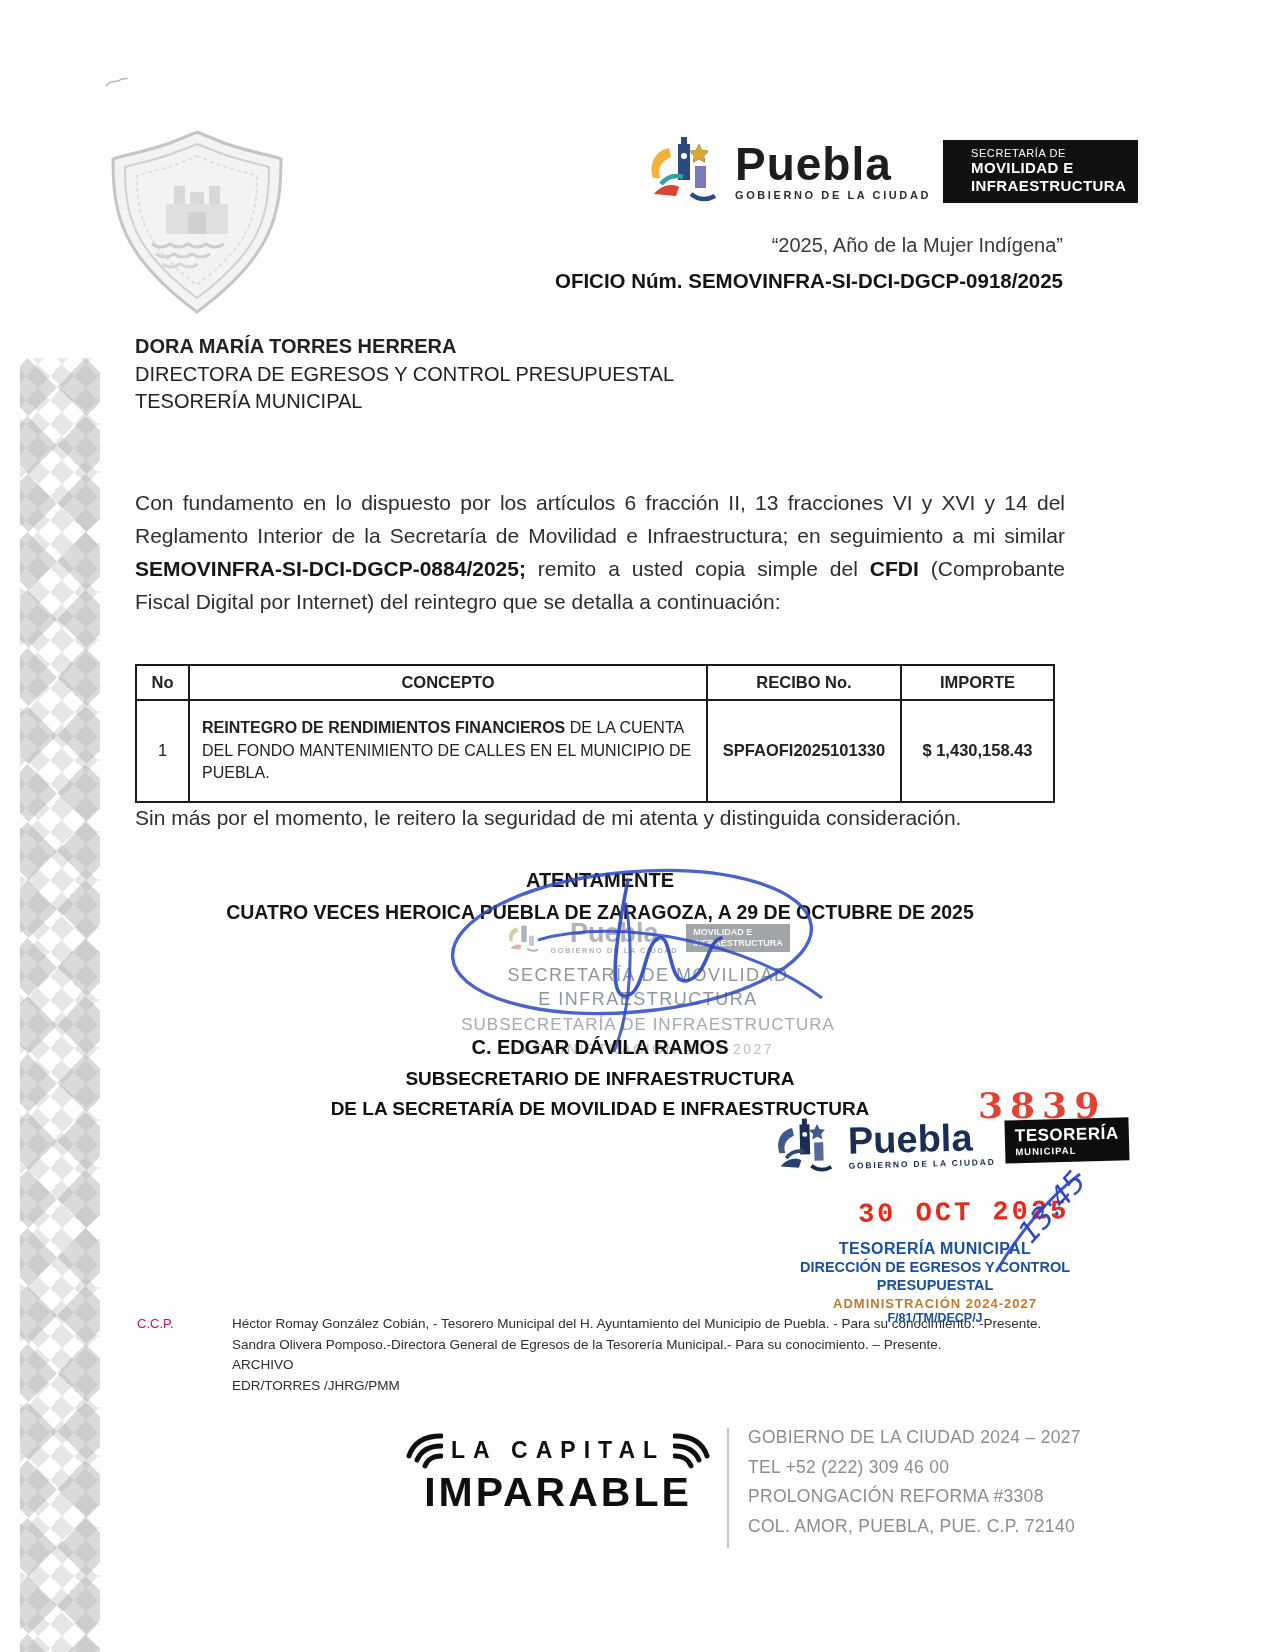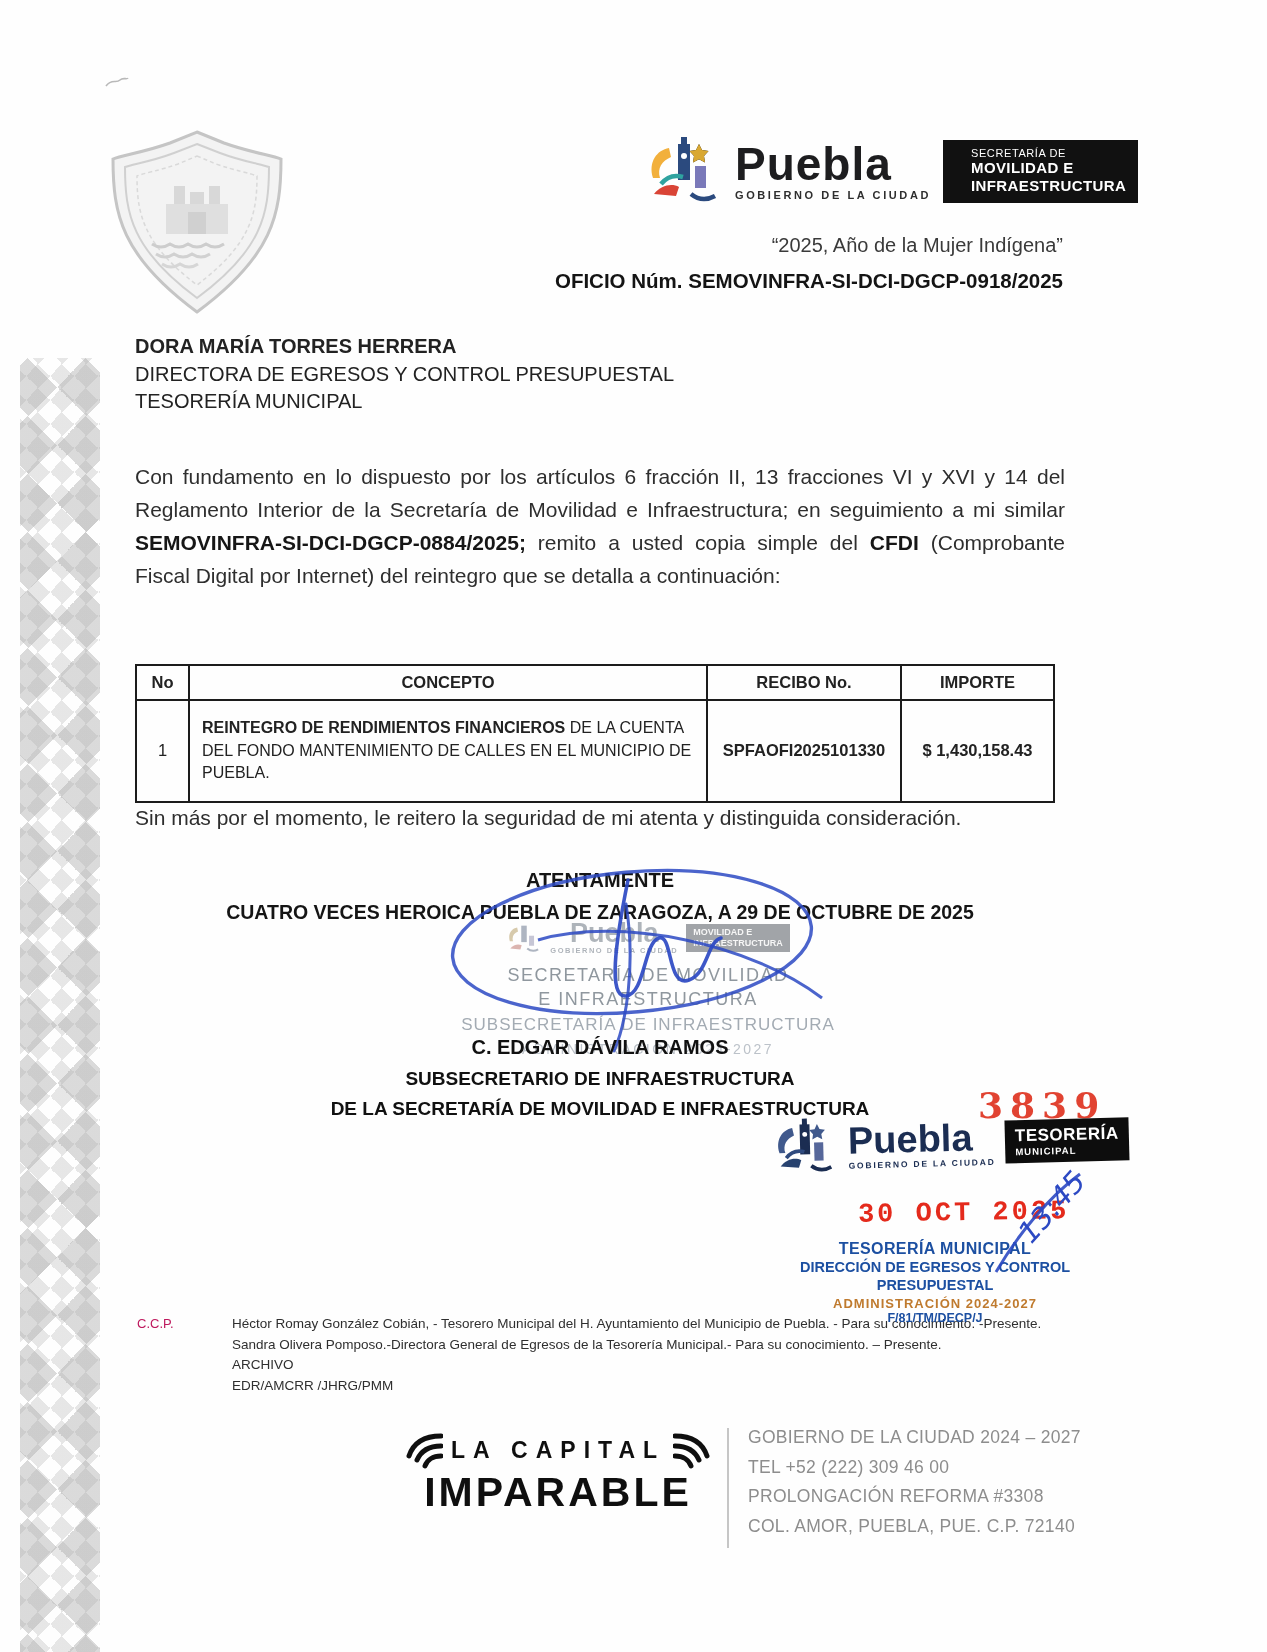--- a/index.html
+++ b/index.html
@@ -29,21 +29,21 @@
   .hdr-badge .b1 { font-size:11px; letter-spacing:.6px; }
   .hdr-badge .b2 { font-size:15px; font-weight:bold; letter-spacing:.4px; line-height:18px; }
 
   .quote { position:absolute; left:463px; top:234px; width:600px; text-align:right; font-size:20px; color:#3a3a3a; }
   .oficio { position:absolute; left:400px; top:269px; width:663px; text-align:right; font-size:20.5px; font-weight:bold; color:#141414; }
 
   .addressee { position:absolute; left:135px; top:333px; font-size:20px; line-height:27.5px; color:#222; }
   .addressee .name { font-weight:bold; }
   .addressee .presente { letter-spacing:5px; margin-top:6px; }
 
-  .body-par { position:absolute; left:135px; top:460px; width:930px; margin:0;
+  .body-par { position:absolute; left:135px; top:486px; width:930px; margin:0;
     font-size:21px; line-height:33px; text-align:justify; color:#2e2e2e; }
   .body-par b { color:#161616; }
 
   .doc-table { position:absolute; left:135px; top:664px; border-collapse:collapse; font-size:16.5px; color:#222; }
   .doc-table th, .doc-table td { border:2px solid #1c1c1c; }
   .doc-table th { padding:7px 4px; font-size:16.5px; }
   .col-no { width:53px; } .col-con { width:518px; } .col-rec { width:194px; } .col-imp { width:153px; }
   .c-no { text-align:center; }
   .c-concepto { padding:16px 12px; line-height:22.5px; font-size:16px; }
   .c-recibo { text-align:center; font-weight:bold; }
@@ -269,21 +269,21 @@
     <div class="to-l3">PRESUPUESTAL</div>
     <div class="to-l4">ADMINISTRACIÓN 2024-2027</div>
     <div class="to-l5">F/81/TM/DECP/J</div>
   </div>
 
   <div class="ccp-label">C.C.P.</div>
   <div class="ccp-lines">
     <div>Héctor Romay González Cobián, - Tesorero Municipal del H. Ayuntamiento del Municipio de Puebla. - Para su conocimiento. -Presente.</div>
     <div>Sandra Olivera Pomposo.-Directora General de Egresos de la Tesorería Municipal.- Para su conocimiento. – Presente.</div>
     <div>ARCHIVO</div>
-    <div>EDR/AMCRR /JHRG/PMM</div>
+    <div>EDR/TORRES /JHRG/PMM</div>
   </div>
 
   <div class="cap-logo">
     <div class="cap-row">
       <svg width="38" height="40" viewBox="0 0 38 40">
         <path d="M36 6 C18 6 8 14 4 26" stroke="#0f0f0f" stroke-width="5" fill="none" stroke-linecap="round"></path>
         <path d="M36 16 C24 16 16 21 12 30" stroke="#0f0f0f" stroke-width="5" fill="none" stroke-linecap="round"></path>
         <path d="M36 26 C28 26 22 30 20 36" stroke="#0f0f0f" stroke-width="5" fill="none" stroke-linecap="round"></path>
       </svg>
       <span class="cap-text">LA CAPITAL</span>

